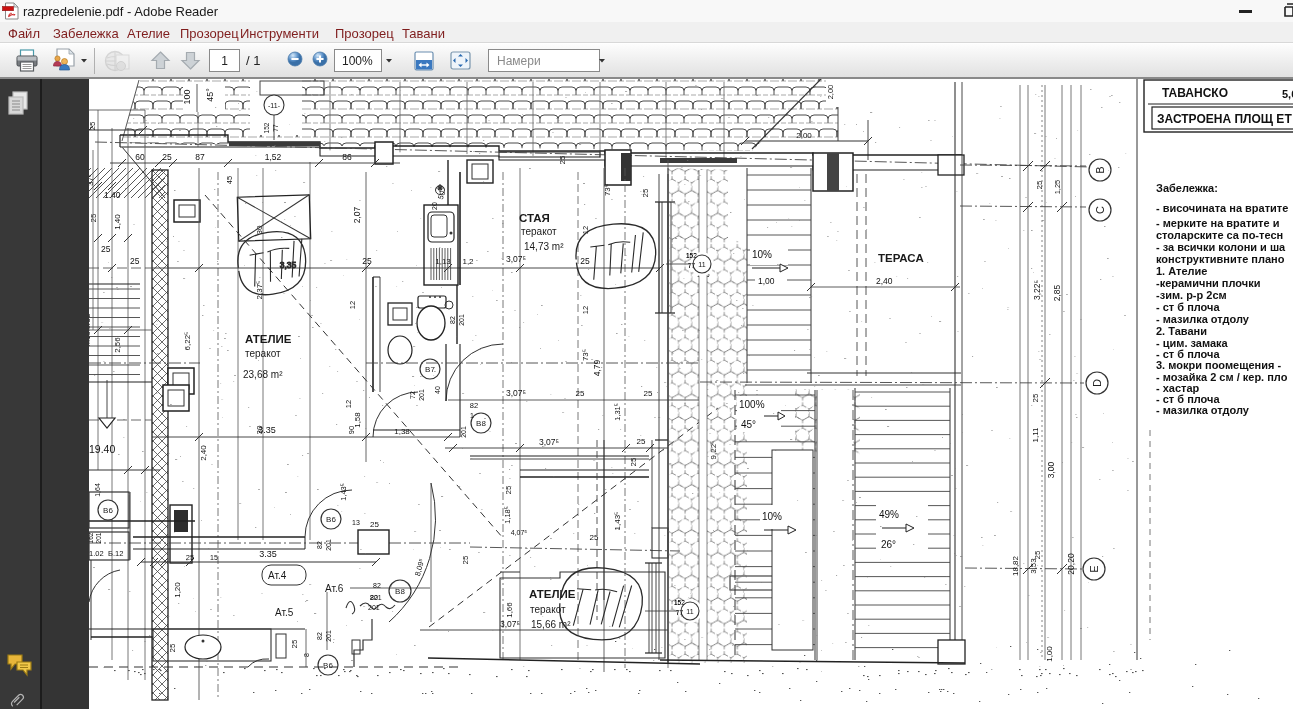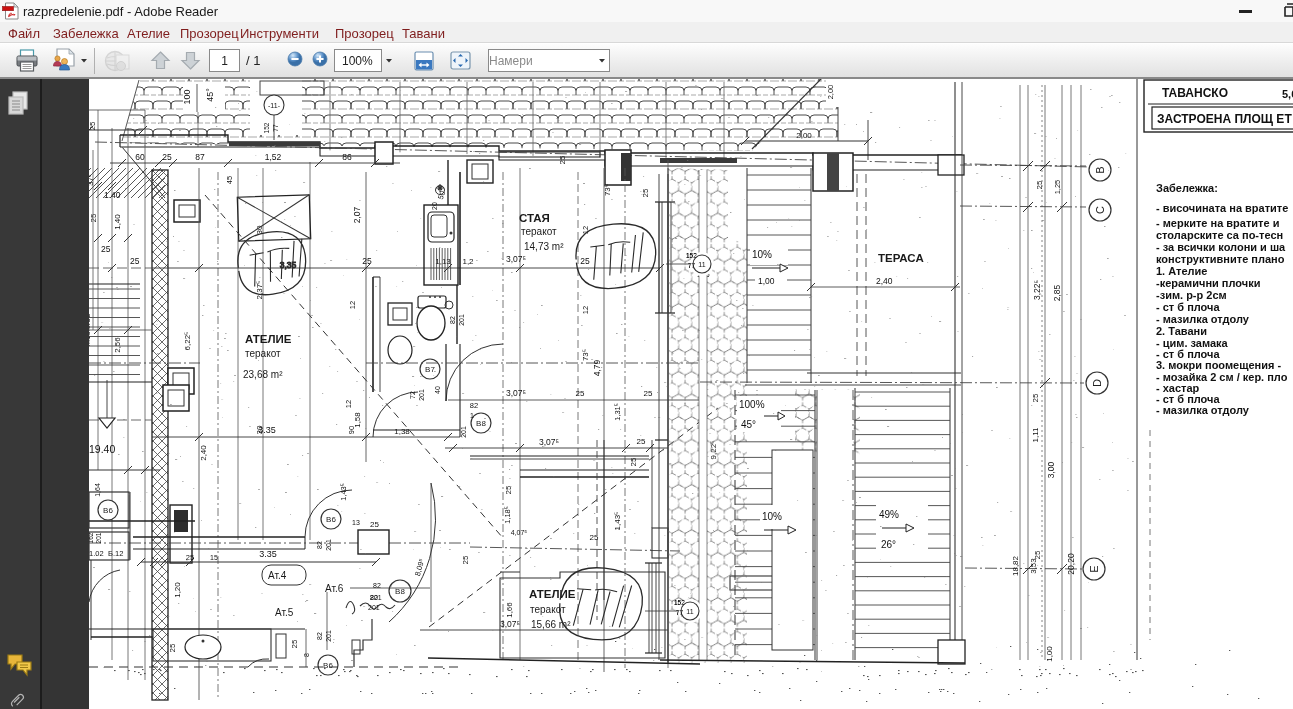--- a/index.html
+++ b/index.html
@@ -176,21 +176,21 @@
       <rect x="0" y="18.0" width="1.4" height="1.4" fill="#808080"></rect>
       <rect x="0" y="21.6" width="1.4" height="1.4" fill="#808080"></rect>
       <rect x="3" y="0.0" width="1.4" height="1.4" fill="#808080"></rect>
       <rect x="3" y="3.6" width="1.4" height="1.4" fill="#808080"></rect>
       <rect x="3" y="7.2" width="1.4" height="1.4" fill="#808080"></rect>
       <rect x="3" y="10.8" width="1.4" height="1.4" fill="#808080"></rect>
       <rect x="3" y="14.4" width="1.4" height="1.4" fill="#808080"></rect>
       <rect x="3" y="18.0" width="1.4" height="1.4" fill="#808080"></rect>
       <rect x="3" y="21.6" width="1.4" height="1.4" fill="#808080"></rect>
     </svg>
- <div class="tbox" style="left:488px;top:5px;width:122px;height:23px;line-height:22px;color:#8a8a8a">Намери</div>
+ <div class="tbox" style="left:488px;top:5px;width:112px;height:23px;line-height:22px;padding-left:8px;color:#8a8a8a">Намери</div>
  <svg style="position:absolute;left:598px;top:14px" width="8" height="6">
       <path d="M1 1 l3 3.5 L7 1 Z" fill="#333"></path>
     </svg>
 </div>
 <div class="sidebar"></div>
 <div class="sideline"></div>
 <div class="sidebar2"></div>
 <svg style="position:absolute;left:6px;top:90px" width="26" height="28" viewBox="0 0 26 28">
  <rect x="7" y="2" width="14" height="17" fill="#e8e8e8" stroke="#bbb" stroke-width="1.2"></rect>
  <rect x="3" y="7" width="14" height="17" fill="#d8d8d8" stroke="#bbb" stroke-width="1.2"></rect>

